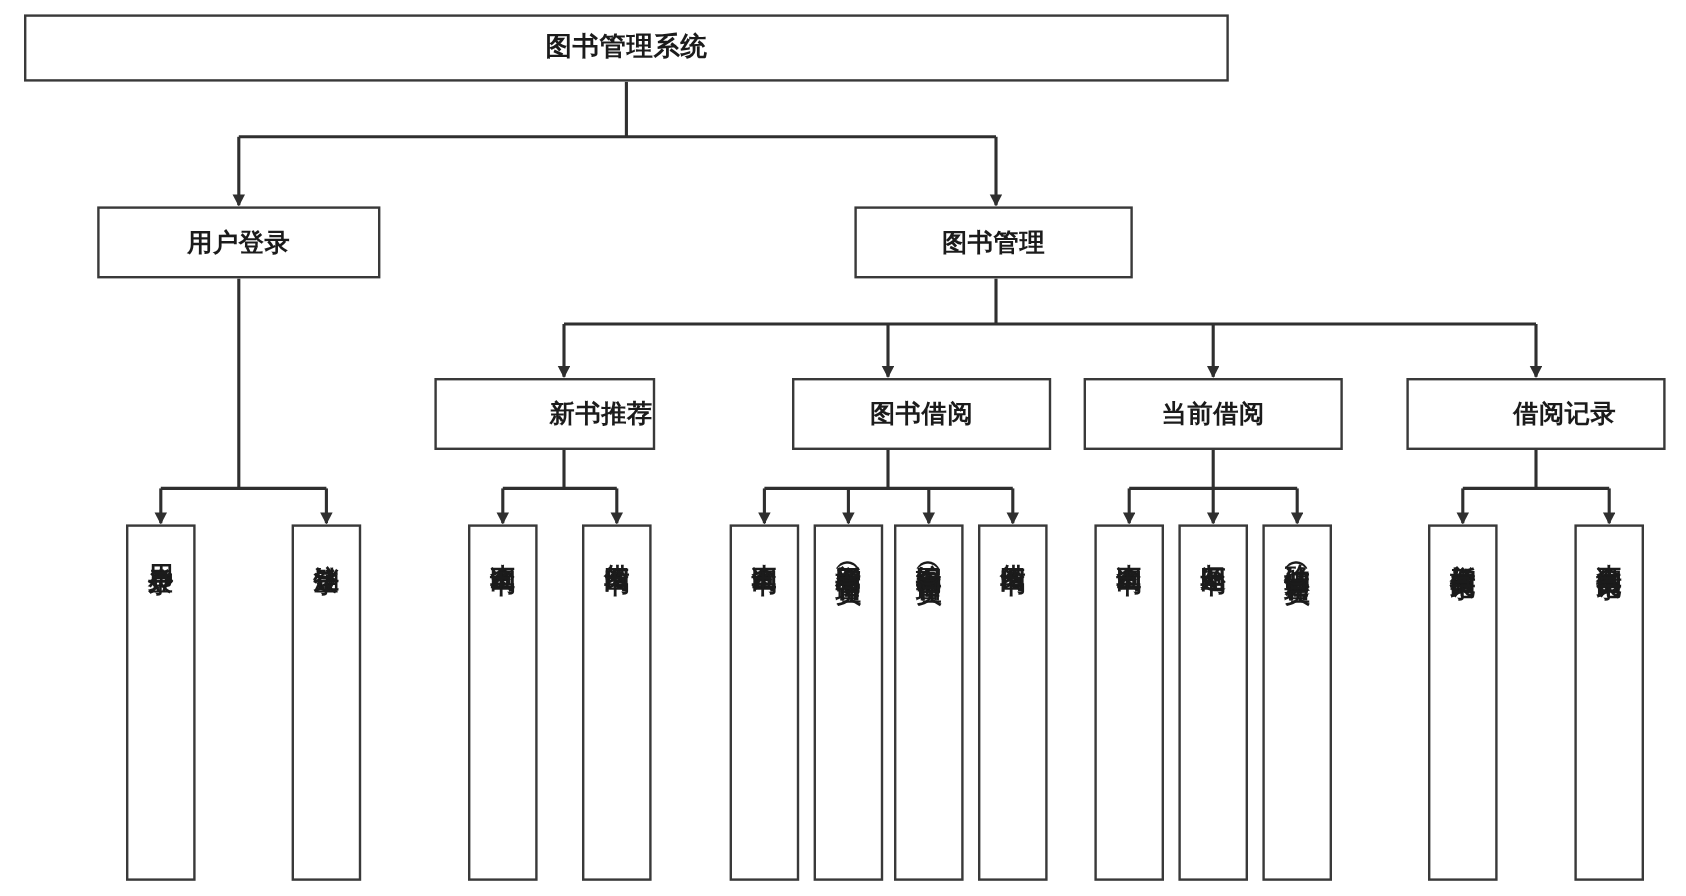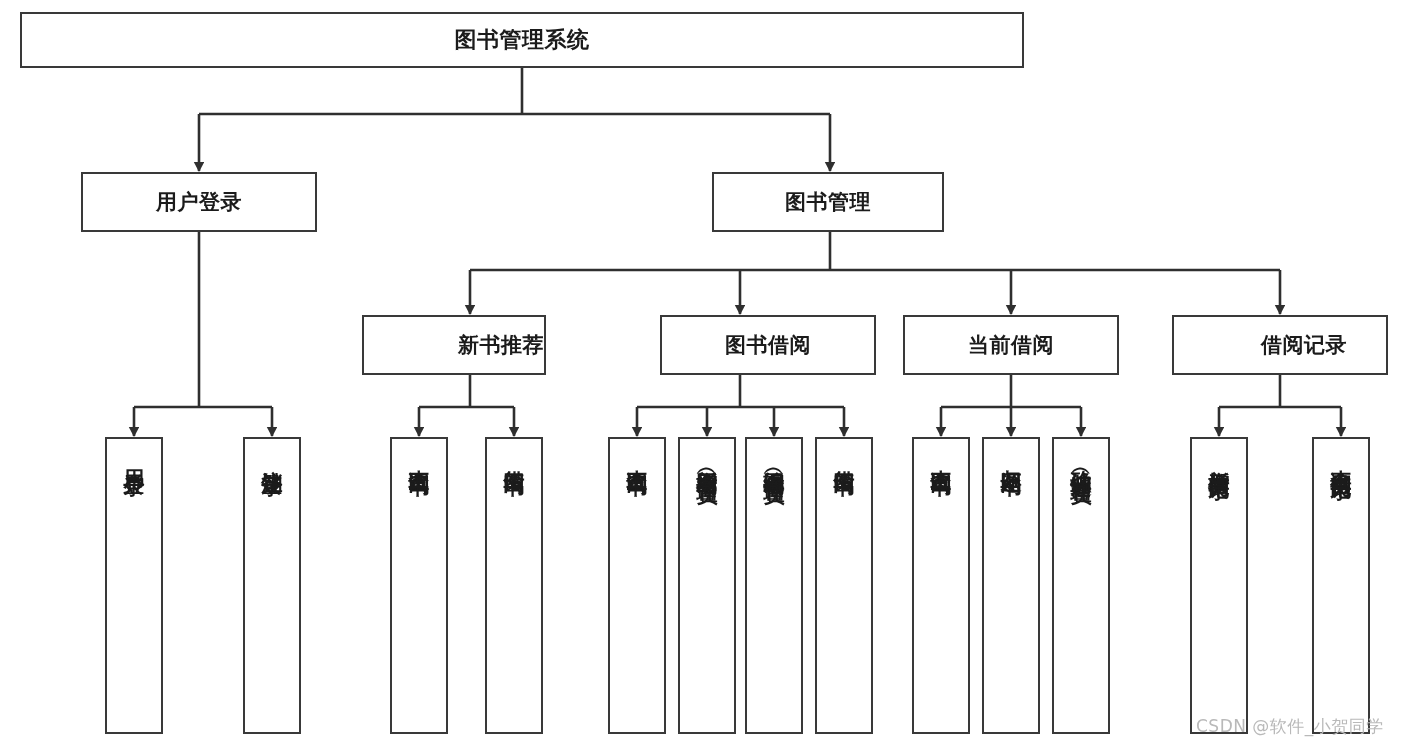--- a/index.html
+++ b/index.html
@@ -177,14 +177,13 @@
         <span class="lbl">确认归还（管理员）</span>
       </div>
       <div class="node vert" style="left: 1190px; top: 437px; width: 58px; height: 297px;">
         <span class="lbl">新增借阅记录</span>
       </div>
       <div class="node vert" style="left: 1312px; top: 437px; width: 58px; height: 297px;">
         <span class="lbl">查询借阅记录</span>
       </div>
     </div>
 
-  <div class="watermark" style="left:1196px; top:715px;">CSDN @软件_小贺同学</div>
 </div>
 
 </body></html>

